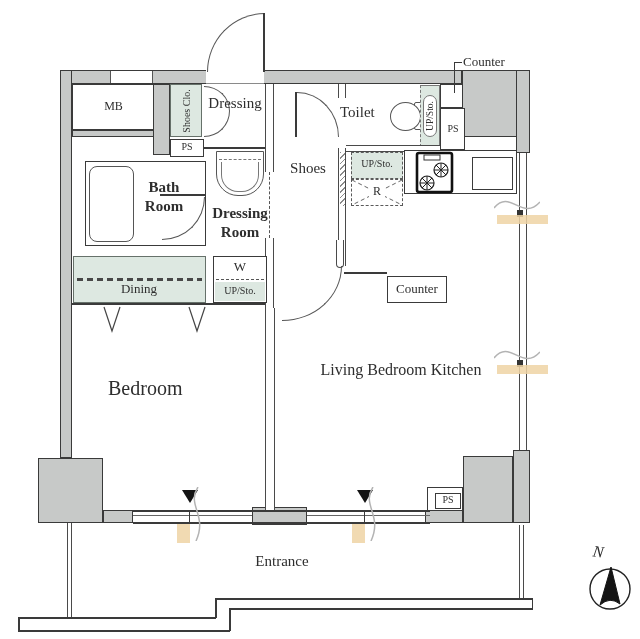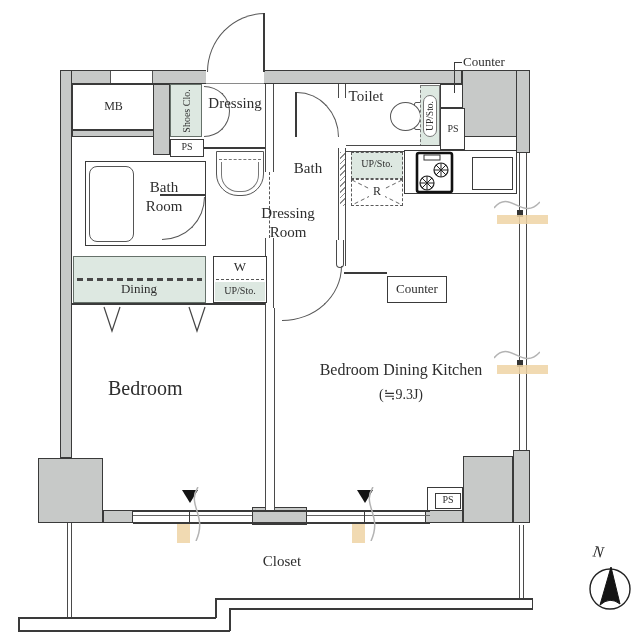--- a/index.html
+++ b/index.html
@@ -9,21 +9,21 @@
   .gw{background:#c7c9c8;border:1px solid #3a3a3a;}           
   .ln{background:#3a3a3a;}                                     
   .wdv{background:#fff;border-left:1.5px solid #4a4a4a;border-right:1.5px solid #4a4a4a;} 
   .wdh{background:#fff;border-top:1.5px solid #4a4a4a;border-bottom:1.5px solid #4a4a4a;} 
   .box{background:#fff;border:1px solid #3a3a3a;}
   .box2{background:#fff;border:1.5px solid #3a3a3a;}
   .green{background:#dde8e1;}
   .greenb{background:#dde8e1;border:1px solid #66716a;}
   .dashb{border:1.4px dashed #5a5a5a;}
   .lbl{position:absolute;white-space:nowrap;color:#2e2e2e;}
-  .wrap{white-space:normal;line-height:1.25;}
+  .wrap{white-space:normal;line-height:1.25;font-weight:bold;}
   .f15{font-size:15px;} .f14{font-size:14px;} .f13{font-size:13px;}
   .f12{font-size:12px;} .f10{font-size:10px;} .f9{font-size:9.5px;}
   .vtext{position:absolute;left:50%;top:50%;transform:translate(-50%,-50%) rotate(-90deg);white-space:nowrap;}
   .arc{position:absolute;box-sizing:border-box;}
   .arc-tl{border-top:1.4px solid #555;border-left:1.4px solid #555;border-top-left-radius:100% 100%;}
   .arc-tr{border-top:1.4px solid #555;border-right:1.4px solid #555;border-top-right-radius:100% 100%;}
   .arc-br{border-bottom:1.4px solid #555;border-right:1.4px solid #555;border-bottom-right-radius:100% 100%;}
   .tri{width:0;height:0;border-left:8px solid transparent;border-right:8px solid transparent;border-top:13px solid #141414;}
   .tan{background:#eed3a5;opacity:.85;}
   .hatch{background:repeating-linear-gradient(135deg,#8a8a8a 0 1px,transparent 1px 4px);}
@@ -97,28 +97,28 @@
 
   <div class="p box2" style="left:213px;top:256px;width:54px;height:47px;"></div>
   <div class="p lbl f13" style="left:213px;top:259px;width:54px;text-align:center;">W</div>
   <div class="p" style="left:216px;top:279px;width:48px;height:0;border-top:1.5px dashed #555;"></div>
   <div class="p green" style="left:215px;top:282px;width:50px;height:19px;"></div>
   <div class="p lbl f10" style="left:215px;top:285px;width:50px;text-align:center;">UP/Sto.</div>
 
   <div class="p" style="left:216px;top:151px;width:48px;height:45px;border:1.3px solid #555;border-radius:0 0 22px 22px;"></div>
   <div class="p" style="left:219px;top:159px;width:42px;height:0;border-top:1.2px dashed #777;"></div>
   <div class="p" style="left:221px;top:162px;width:38px;height:30px;border:1px solid #777;border-top:none;border-radius:0 0 17px 17px;"></div>
-  <div class="p lbl f15 wrap" style="left:205px;top:204px;width:70px;text-align:center;margin-left:48px;">Dressing Room</div>
-
-  <div class="p lbl f15" style="left:283px;top:160px;width:50px;text-align:center;">Bath</div>
+  <div class="p lbl f15 wrap" style="left:205px;top:204px;width:70px;text-align:center;">Dressing Room</div>
+
+  <div class="p lbl f15" style="left:283px;top:160px;width:50px;text-align:center;">Shoes</div>
 
   <div class="p wdv" style="left:338px;top:84px;width:8px;height:14px;"></div>
   <div class="arc arc-tr" style="left:297px;top:92px;width:42px;height:45px;"></div>
   <div class="p ln" style="left:295px;top:92px;width:2px;height:45px;"></div>
-  <div class="p lbl f15" style="left:340px;top:88px;width:52px;text-align:center;">Toilet</div>
+  <div class="p lbl f15" style="left:340px;top:104px;width:52px;">Toilet</div>
   <div class="p" style="left:414px;top:102px;width:11px;height:28px;border:1.2px solid #555;border-radius:2px;background:#fff;"></div>
   <div class="p" style="left:390px;top:102px;width:31px;height:29px;border:1.2px solid #555;border-radius:50%;background:#fff;"></div>
   <div class="p green" style="left:420px;top:85px;width:20px;height:62px;border:1px solid #777;border-left:1px dashed #777;"></div>
   <div class="p" style="left:423px;top:95px;width:14px;height:42px;background:#fff;border:1px solid #777;border-radius:7px;">
     <span class="vtext f9">UP/Sto.</span>
   </div>
   <div class="p wdh" style="left:346px;top:145px;width:94px;height:7px;"></div>
 
   <div class="p wdv" style="left:338px;top:148px;width:8px;height:118px;"></div>
   <div class="p hatch" style="left:339.5px;top:152px;width:5px;height:54px;"></div>
@@ -147,22 +147,21 @@
   <div class="arc arc-br" style="left:282px;top:266px;width:60px;height:55px;"></div>
   <div class="p ln" style="left:344px;top:272px;width:43px;height:1.5px;"></div>
   <div class="p box2" style="left:387px;top:276px;width:60px;height:27px;"></div>
   <div class="p lbl f13" style="left:387px;top:281px;width:60px;text-align:center;">Counter</div>
 
   <div class="p ln" style="left:454px;top:62px;width:1px;height:31px;"></div>
   <div class="p ln" style="left:454px;top:62px;width:8px;height:1px;"></div>
   <div class="p lbl f13" style="left:463px;top:54px;">Counter</div>
 
   <div class="p lbl f15" style="left:108px;top:377px;width:120px;text-align:left;font-size:20px;">Bedroom</div>
-  <div class="p lbl" style="left:301px;top:361px;width:200px;text-align:center;font-size:16px;">Bedroom Dining Kitchen</div>
-  <div class="p lbl f14" style="left:301px;top:386px;width:200px;text-align:center;">(≒9.3J)</div>
+  <div class="p lbl" style="left:301px;top:361px;width:200px;text-align:center;font-size:16px;">Living Bedroom Kitchen</div>
 
   <div class="p ln" style="left:133px;top:510px;width:297px;height:1.5px;"></div>
   <div class="p ln" style="left:133px;top:522px;width:297px;height:1.5px;"></div>
   <div class="p" style="left:133px;top:515px;width:119px;height:1px;background:#666;"></div>
   <div class="p" style="left:307px;top:515px;width:123px;height:1px;background:#666;"></div>
   <div class="p ln" style="left:189px;top:511px;width:1px;height:11px;"></div>
   <div class="p ln" style="left:364px;top:511px;width:1px;height:11px;"></div>
   <div class="p tri" style="left:182px;top:490px;"></div>
   <div class="p tri" style="left:357px;top:490px;"></div>
   <div class="p tan" style="left:177px;top:524px;width:13px;height:19px;"></div>
@@ -201,21 +200,21 @@
   <div class="p wdv" style="left:67px;top:523px;width:5px;height:95px;"></div>
   <div class="p wdv" style="left:519px;top:525px;width:5px;height:73px;"></div>
   <div class="p ln" style="left:18px;top:617px;width:198px;height:1.5px;"></div>
   <div class="p ln" style="left:18px;top:630px;width:212px;height:1.5px;"></div>
   <div class="p ln" style="left:215px;top:598px;width:318px;height:1.5px;"></div>
   <div class="p ln" style="left:229px;top:608px;width:304px;height:1.5px;"></div>
   <div class="p ln" style="left:215px;top:598px;width:1.5px;height:20px;"></div>
   <div class="p ln" style="left:229px;top:608px;width:1.5px;height:23px;"></div>
   <div class="p ln" style="left:18px;top:617px;width:1.5px;height:14px;"></div>
   <div class="p ln" style="left:531.5px;top:598px;width:1.5px;height:11.5px;"></div>
-  <div class="p lbl f15" style="left:247px;top:553px;width:70px;text-align:center;">Closet</div>
+  <div class="p lbl f15" style="left:247px;top:553px;width:70px;text-align:center;">Entrance</div>
 
   <div class="p" style="left:584px;top:549px;">
     <svg width="52" height="64">
       <circle cx="26" cy="40" r="20" fill="none" stroke="#222" stroke-width="1.4"></circle>
       <path d="M27,18 L36,55 Q26,47 16,56 Z" fill="#141414" stroke="#141414" stroke-width="1"></path>
     </svg>
   </div>
   <div class="p lbl" style="left:593px;top:543px;font-size:16px;font-style:italic;transform:rotate(8deg);">N</div>
 
 </div>

